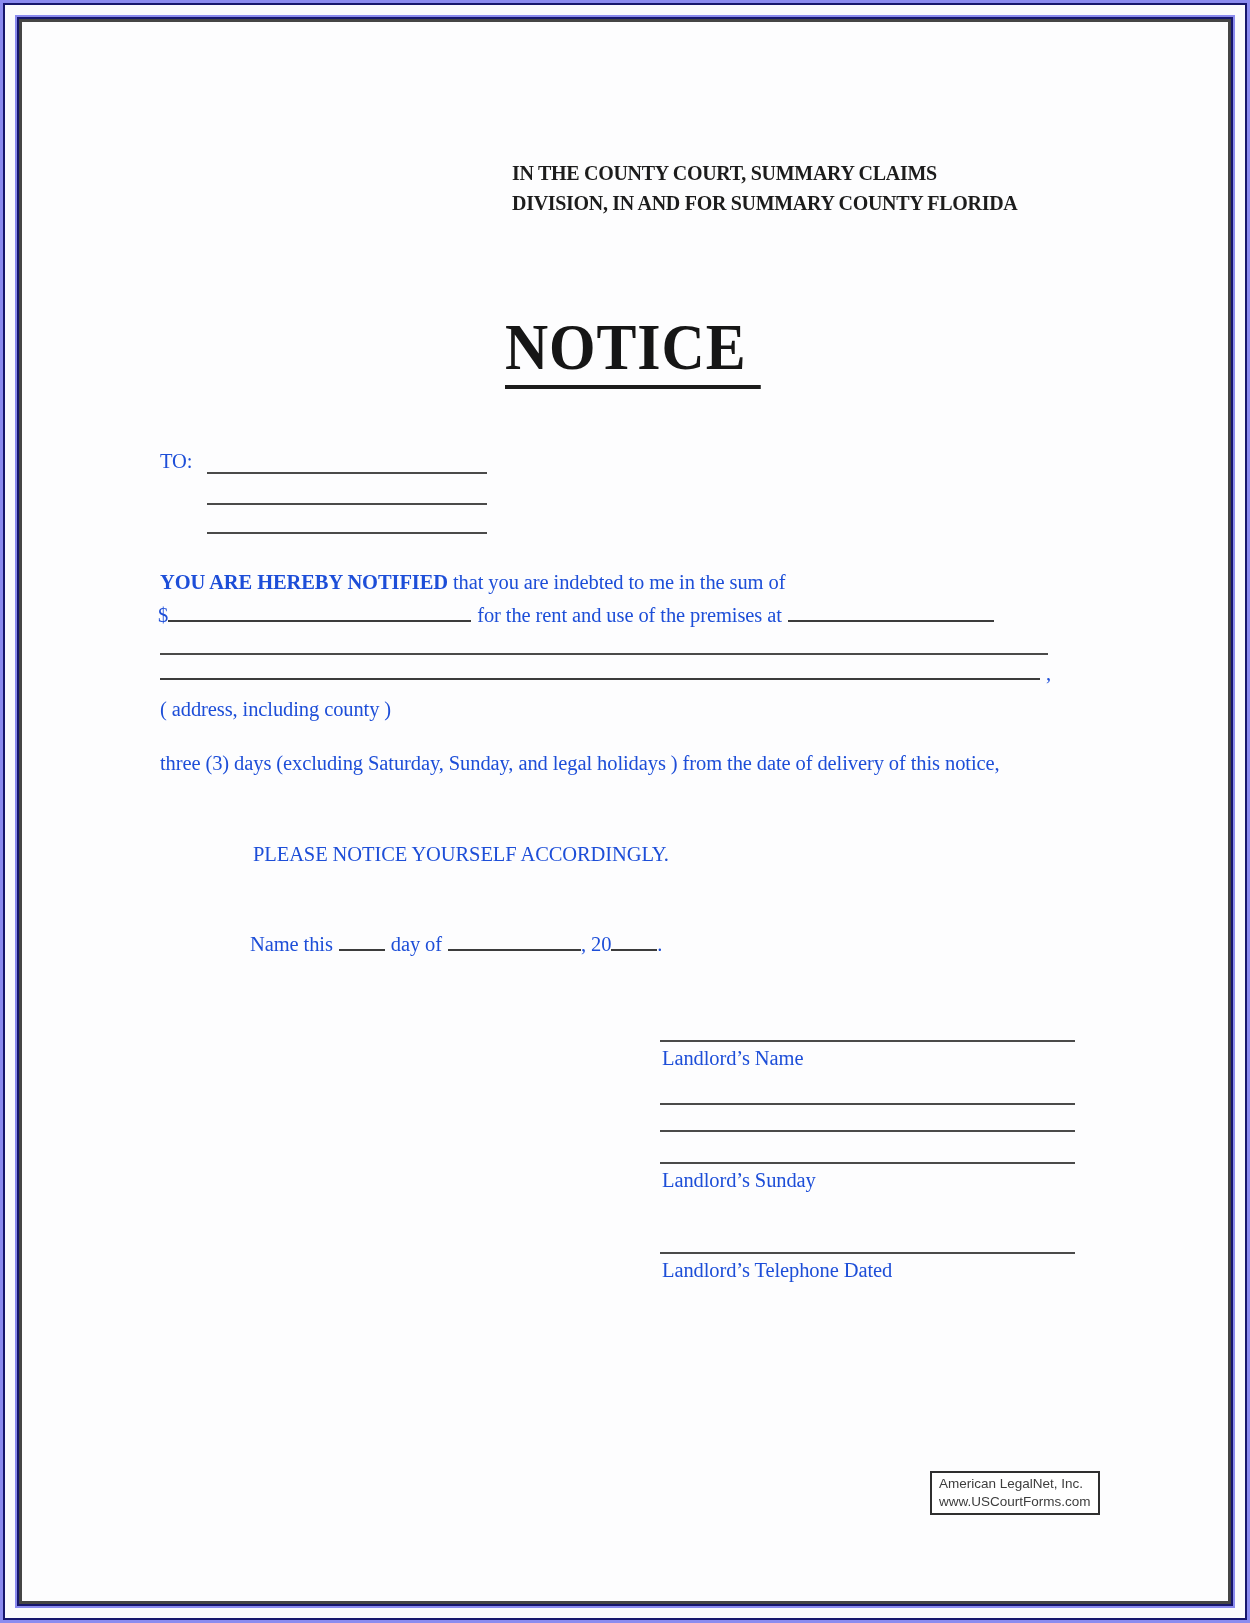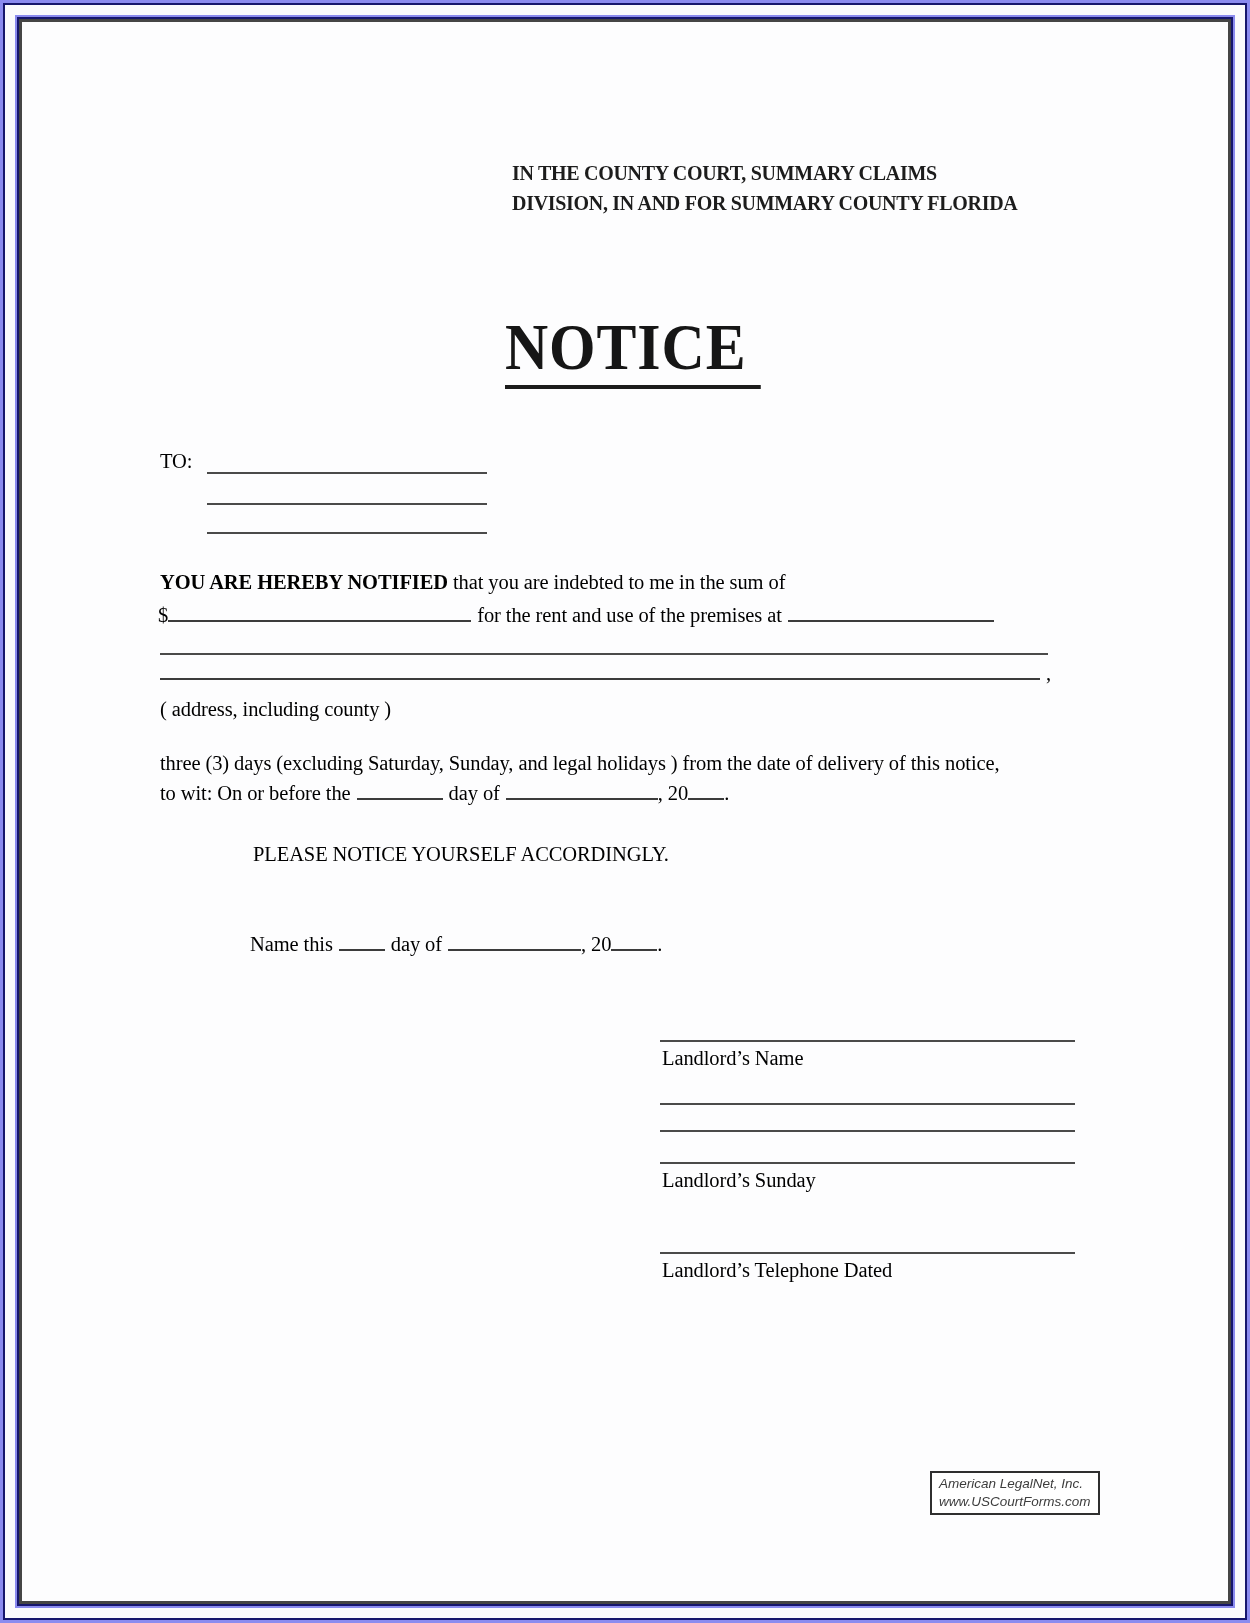--- a/index.html
+++ b/index.html
@@ -21,21 +21,21 @@
     box-shadow:0 0 0 2px #8b8bef;
   }
   .paper{
     width:100%;height:100%;box-sizing:border-box;
     border:3px solid #454545;
     background:#fdfdfe;
     position:relative;
     overflow:hidden;
   }
   .abs{position:absolute;white-space:nowrap;}
-  .txt{font-size:20.5px;line-height:29px;color:#000000;letter-spacing:-0.1px;}
+  .txt{font-size:20.5px;line-height:29px;color:#1d4ed8;letter-spacing:-0.1px;}
   .bold{font-weight:bold;}
   .header{font-size:20px;line-height:30px;font-weight:bold;color:#1c1c1c;letter-spacing:-0.3px;}
   .title{
     display:inline-block;
     font-weight:bold;font-size:65px;line-height:1;color:#161616;
     letter-spacing:1px;
     padding:0 16px 5px 0;
     border-bottom:4px solid #1c1c1c;
     transform:scaleX(0.92);transform-origin:left top;
   }
@@ -44,21 +44,20 @@
   .blank.nl{margin-left:0;}
   .blank.nr{margin-right:0;}
   .center{}
   .badge{
     position:absolute;left:908px;top:1449px;
     border:2px solid #2f2f2f;background:#ffffff;
     padding:2px 7px 3px 7px;
     font-family:"Liberation Sans", sans-serif;
     font-size:13.5px;line-height:17.5px;color:#3d3d3d;
     white-space:nowrap;
-    font-style:italic;
   }
 </style>
 </head>
 <body>
 
 <div class="page">
   <div class="outer">
     <div class="inner">
       <div class="paper">
 
@@ -81,21 +80,20 @@
         <div class="abs txt" style="left:138px;top:546px;"><span class="bold">YOU ARE HEREBY NOTIFIED</span><span> that you are indebted to me in the sum of</span></div>
 
         <div class="hline" style="left:138px;top:631px;width:888px;"></div>
 
         <div class="abs txt" style="left:138px;top:637px;"><span class="blank nl" style="width:880px;"></span><span class="nr">,</span></div>
 
         <div class="abs txt center" style="left:138px;top:673px;width:890px;">( address, including county )</div>
 
         <div class="abs txt" style="left:138px;top:727px;">three (3) days (excluding Saturday, Sunday, and legal holidays ) from the date of delivery of this notice,</div>
 
-        <div class="abs txt" style="left:138px;top:757px;"><span>to wit: On or before the</span><span class="blank" style="width:86px;"></span><span>day of</span><span class="blank nr" style="width:152px;"></span><span>, 20</span><span class="blank nl nr" style="width:36px;"></span><span>.</span></div>
 
         <div class="abs txt" style="left:231px;top:818px;">PLEASE NOTICE YOURSELF ACCORDINGLY.</div>
 
         <div class="abs txt" style="left:228px;top:908px;"><span>Name this</span><span class="blank" style="width:46px;"></span><span>day of</span><span class="blank nr" style="width:133px;"></span><span>, 20</span><span class="blank nl nr" style="width:46px;"></span><span>.</span></div>
 
         <div class="hline" style="left:638px;top:1018px;width:415px;"></div>
         <div class="abs txt" style="left:640px;top:1022px;">Landlord’s Name</div>
 
         <div class="hline" style="left:638px;top:1081px;width:415px;"></div>
         <div class="hline" style="left:638px;top:1108px;width:415px;"></div>

